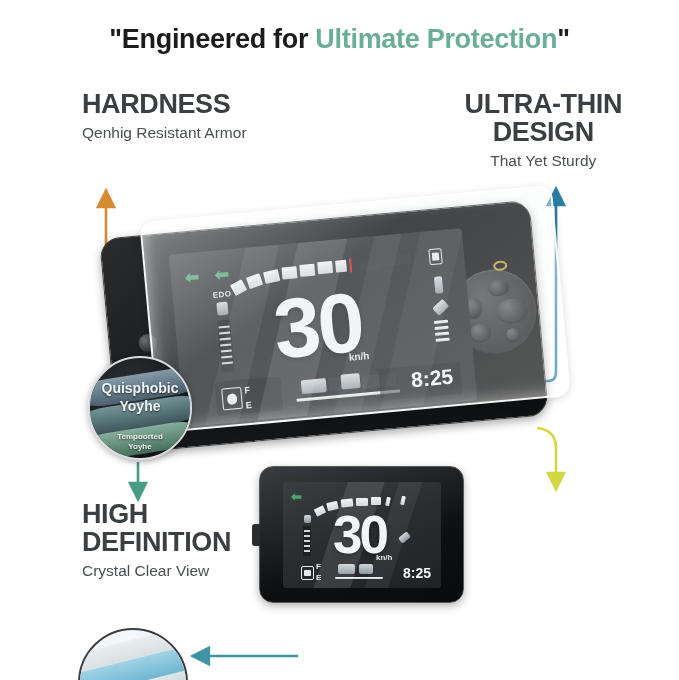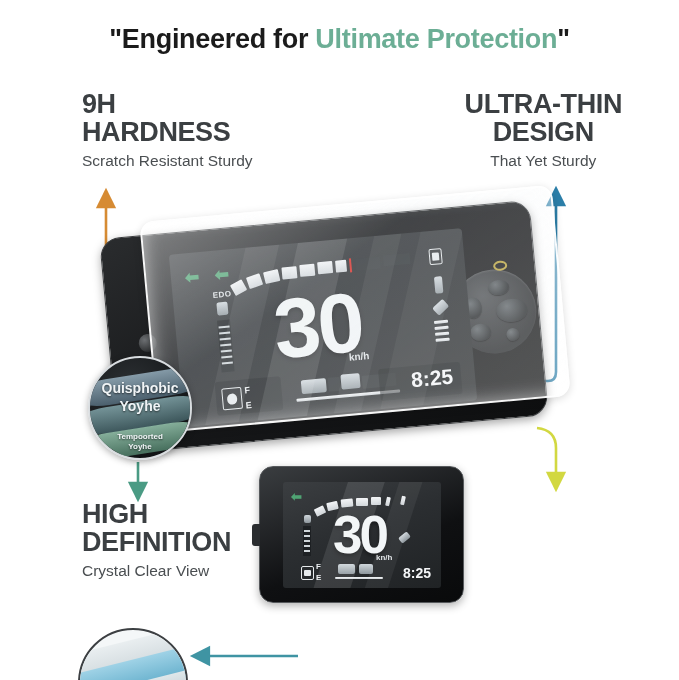--- a/index.html
+++ b/index.html
@@ -222,24 +222,23 @@
 
     <path d="M138,462 L138,492" fill="none" stroke="#4a9b84" stroke-width="2.6" marker-end="url(#ah-green)"></path>
 
     <path d="M537,428 Q556,430 556,448 L556,482" fill="none" stroke="#d2d841" stroke-width="2.6" marker-end="url(#ah-yellow)"></path>
 
     <path d="M298,656 L200,656" fill="none" stroke="#3f94a3" stroke-width="2.6" marker-end="url(#ah-teal)"></path>
   </svg>
 
   <div class="feature" id="feat-9h">
     <div class="f-title">
-      <div>9H</div>
       <div>HARDNESS</div>
     </div>
-    <div class="f-sub">Scratch Resistant Sturdy</div>
+    <div class="f-sub">Qenhig Resistant Armor</div>
   </div>
 
   <div class="feature" id="feat-ultra">
     <div class="f-title">
       <div>ULTRA-THIN</div>
       <div>DESIGN</div>
     </div>
     <div class="f-sub">That Yet Sturdy</div>
   </div>
 

